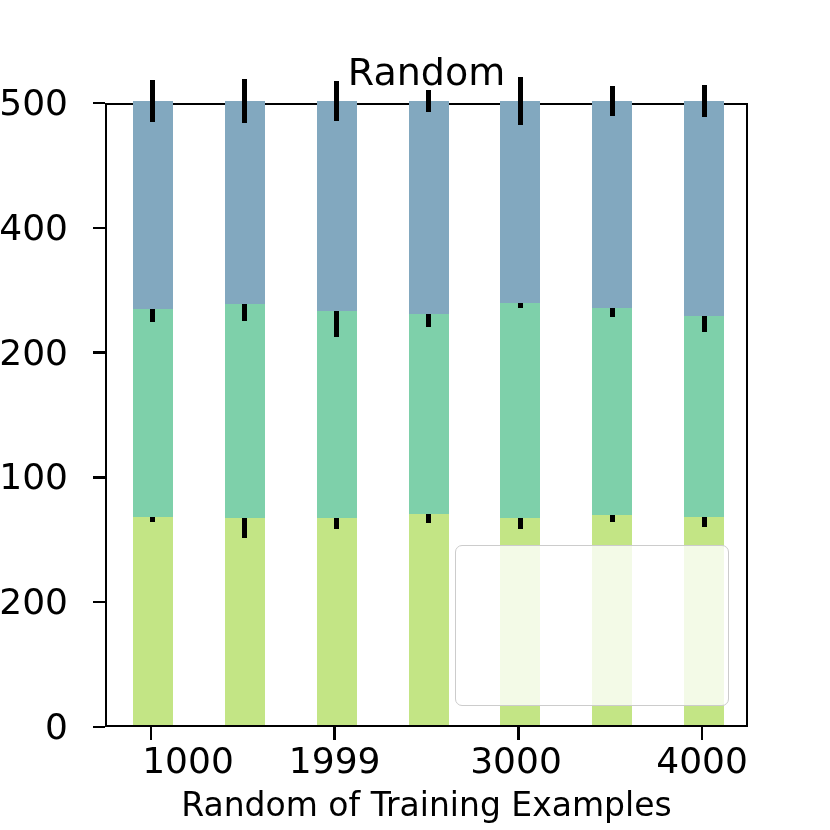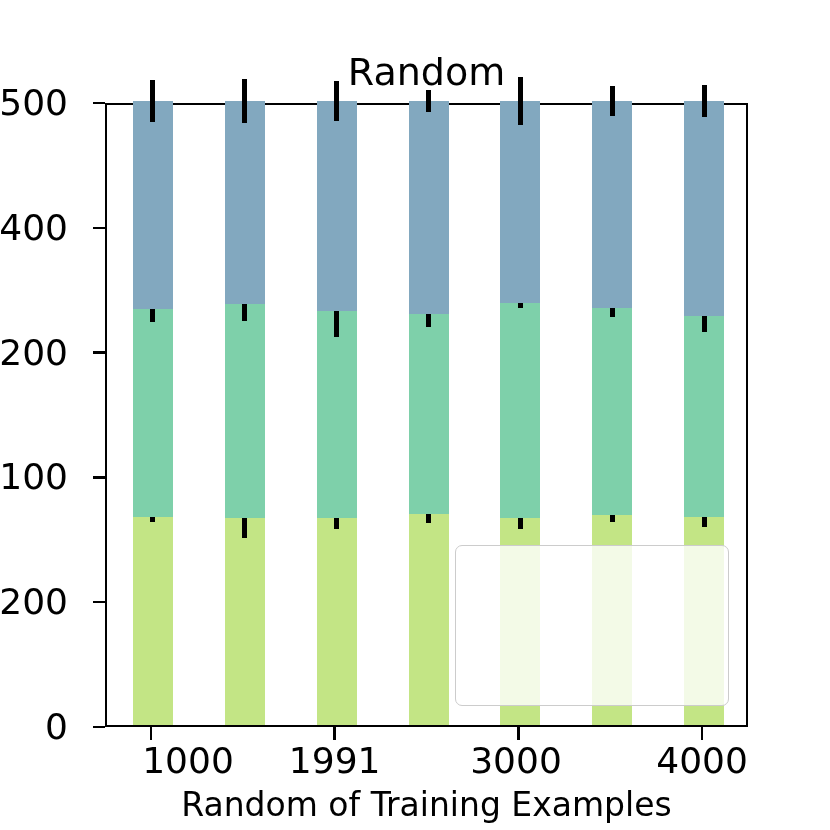--- a/index.html
+++ b/index.html
@@ -155,21 +155,21 @@
       <div class="ytick-label" style="top: 334.6px;">200</div>
       <div class="ytick-mark" style="top: 226.6px;"></div>
       <div class="ytick-label" style="top: 209.8px;">400</div>
       <div class="ytick-mark" style="top: 101.8px;"></div>
       <div class="ytick-label" style="top: 85px;">500</div>
     </div>
   <div id="xticks">
       <div class="xtick-mark" style="left: 149.629px;"></div>
       <div class="xtick-label" style="left: 144px; margin-left: 44px;">1000</div>
       <div class="xtick-mark" style="left: 333.343px;"></div>
-      <div class="xtick-label" style="left: 334.643px;">1991</div>
+      <div class="xtick-label" style="left: 334.643px;">1999</div>
       <div class="xtick-mark" style="left: 517.057px;"></div>
       <div class="xtick-label" style="left: 516px;">3000</div>
       <div class="xtick-mark" style="left: 700.771px;"></div>
       <div class="xtick-label" style="left: 702.071px;">4000</div>
     </div>
 
   <div id="plot-area">
     <div id="bars">
         <div class="bar-stack" style="left: 25.9286px; width: 40px; height: 624px;">
           <div class="bar-seg" style="background: rgb(195, 229, 133); bottom: 0px; height: 208.416px;"></div>

